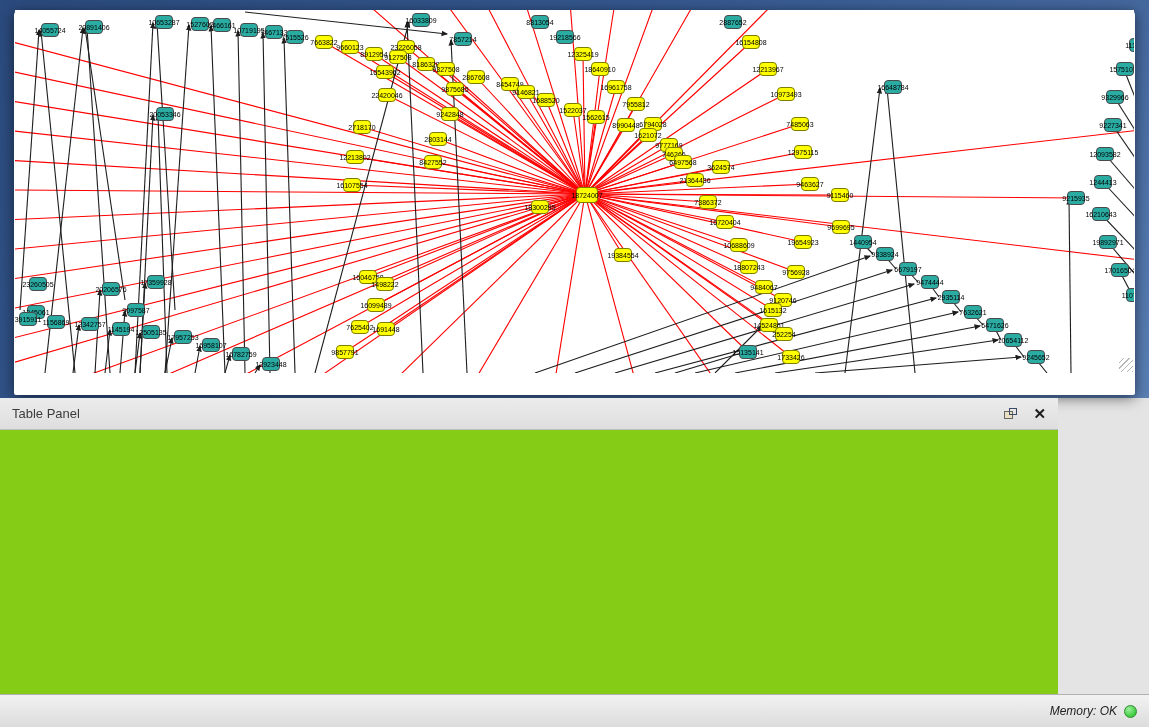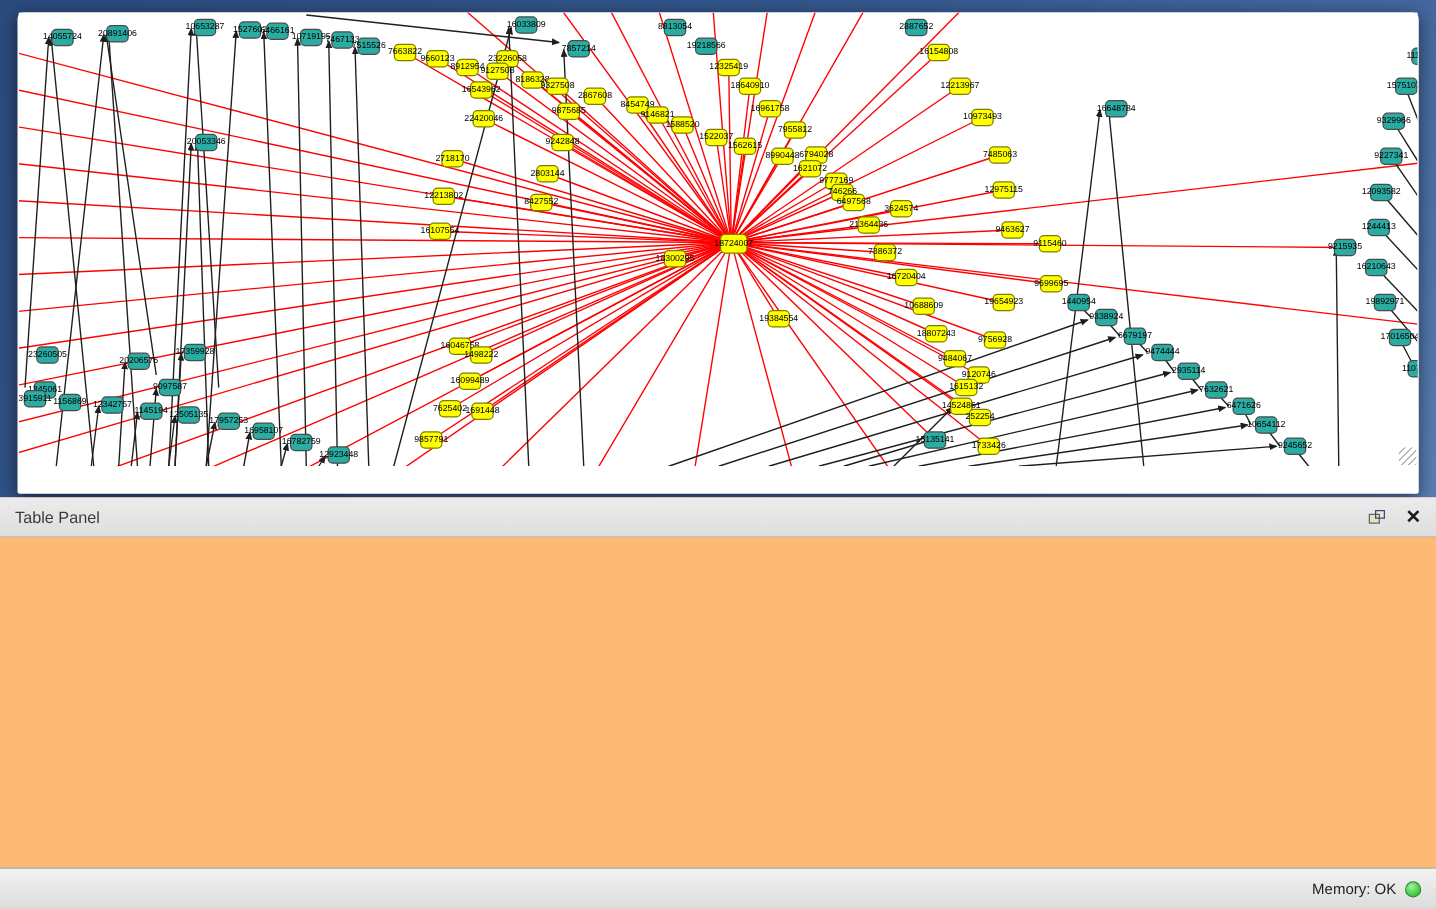--- a/index.html
+++ b/index.html
@@ -27,34 +27,34 @@
   .node { position:absolute; width:18px; height:14px; border-radius:4px; z-index:2; }
   .node.t { background:#2aaca3; border:1.5px solid #4a4a4a; }
   .node.y { background:#ffff00; border:1.5px solid #7d7d00; }
   .node.hub { width:22px; height:16px; }
   .node .lbl { position:absolute; left:50%; top:50%; transform:translate(-50%,-50%);
     font-size:7px; line-height:7px; color:#000; white-space:nowrap; }
   #grip { position:absolute; right:1px; bottom:1px; width:14px; height:14px; z-index:3;
     background:repeating-linear-gradient(135deg,transparent 0 3px,#b5b5b5 3px 4px); }
 
   
-  #table-panel { position:absolute; left:0; top:398px; width:1149px; height:329px; background:#fdba74; }
+  #table-panel { position:absolute; left:0; top:398px; width:1058px; height:329px; background:#84cc16; }
   #panel-header { height:32px; background:linear-gradient(#ececec,#dedede); border-bottom:1px solid #bdbdbd;
     display:flex; align-items:center; padding:0 12px; }
   #panel-title { font-size:13px; color:#3c3c3c; }
   #panel-header .spacer { flex:1; }
   #float-icon { width:13px; height:11px; position:relative; margin-right:16px; cursor:pointer; }
   #float-icon .b { position:absolute; left:0; bottom:0; width:9px; height:8px; border:1px solid #666; background:#e8e0c0; }
   #float-icon .f { position:absolute; right:0; top:0; width:8px; height:7px; border:1px solid #3c4a66; }
   #close-icon { font-size:15px; font-weight:bold; color:#1c1c1c; line-height:12px; cursor:pointer; }
 
   
   #statusbar { position:absolute; left:0; bottom:0; width:1149px; height:27px;
     background:linear-gradient(#f2f2f2,#dcdcdc); border-top:1px solid #b0b0b0;
-    display:flex; align-items:center; justify-content:flex-end; padding:16px 12px; gap:7px; }
+    display:flex; align-items:center; justify-content:flex-end; padding:16px 12px; gap:7px;font-style:italic; }
   #mem-label { font-size:12px; color:#222; }
   #mem-dot { width:13px; height:13px; border-radius:50%; background:radial-gradient(circle at 35% 30%,#9df09d,#3ecb3e 70%); border:1px solid #2e8b2e; }
 </style>
 </head>
 <body>
 
 <div id="root">
 
   <div id="desktop"></div>
 

